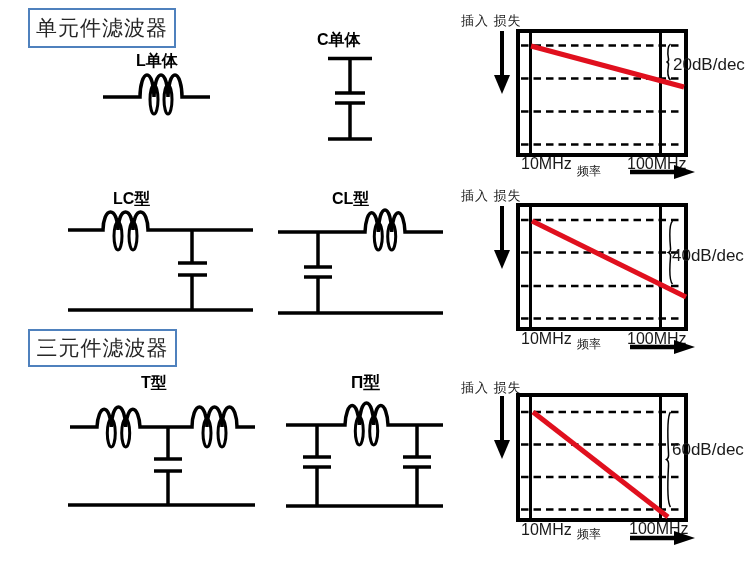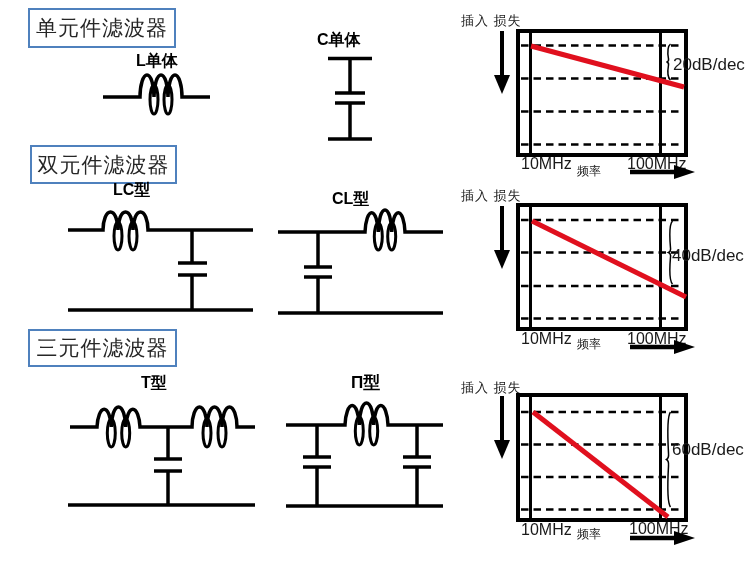--- a/index.html
+++ b/index.html
@@ -44,23 +44,22 @@
   <div class="clabel" style="left:317px;top:30px;">C单体</div>
   <svg class="ckt abs" style="left:324px;top:53px;" width="52" height="92" viewBox="0 0 52 92">
     <path d="M4 5.5 H48"></path>
     <path d="M26 5.5 V40"></path>
     <path d="M11 40 H41"></path>
     <path d="M11 50 H41"></path>
     <path d="M26 50 V86"></path>
     <path d="M4 86 H48"></path>
   </svg>
 
-  <div class="titlebox" style="left:30px;top:145px;width:143px;height:35px;">双元件滤波器</div>
 
-  <div class="clabel" style="left:113px;top:180px;">LC型</div>
+  <div class="clabel" style="left:113px;top:189px;">LC型</div>
   <svg class="ckt abs" style="left:66px;top:203px;" width="192" height="112" viewBox="0 0 192 112">
     <path d="M2 27 H37 A7.5 18 0 0 1 52 27 A7.5 18 0 0 1 67 27 A7.5 18 0 0 1 82 27 H187"></path>
     <ellipse cx="52" cy="33" rx="4" ry="14"></ellipse>
     <ellipse cx="67" cy="33" rx="4" ry="14"></ellipse>
     <path d="M126 27 V60"></path>
     <path d="M112 60 H141"></path>
     <path d="M112 72 H141"></path>
     <path d="M126 72 V107"></path>
     <path d="M2 107 H187"></path>
   </svg>

